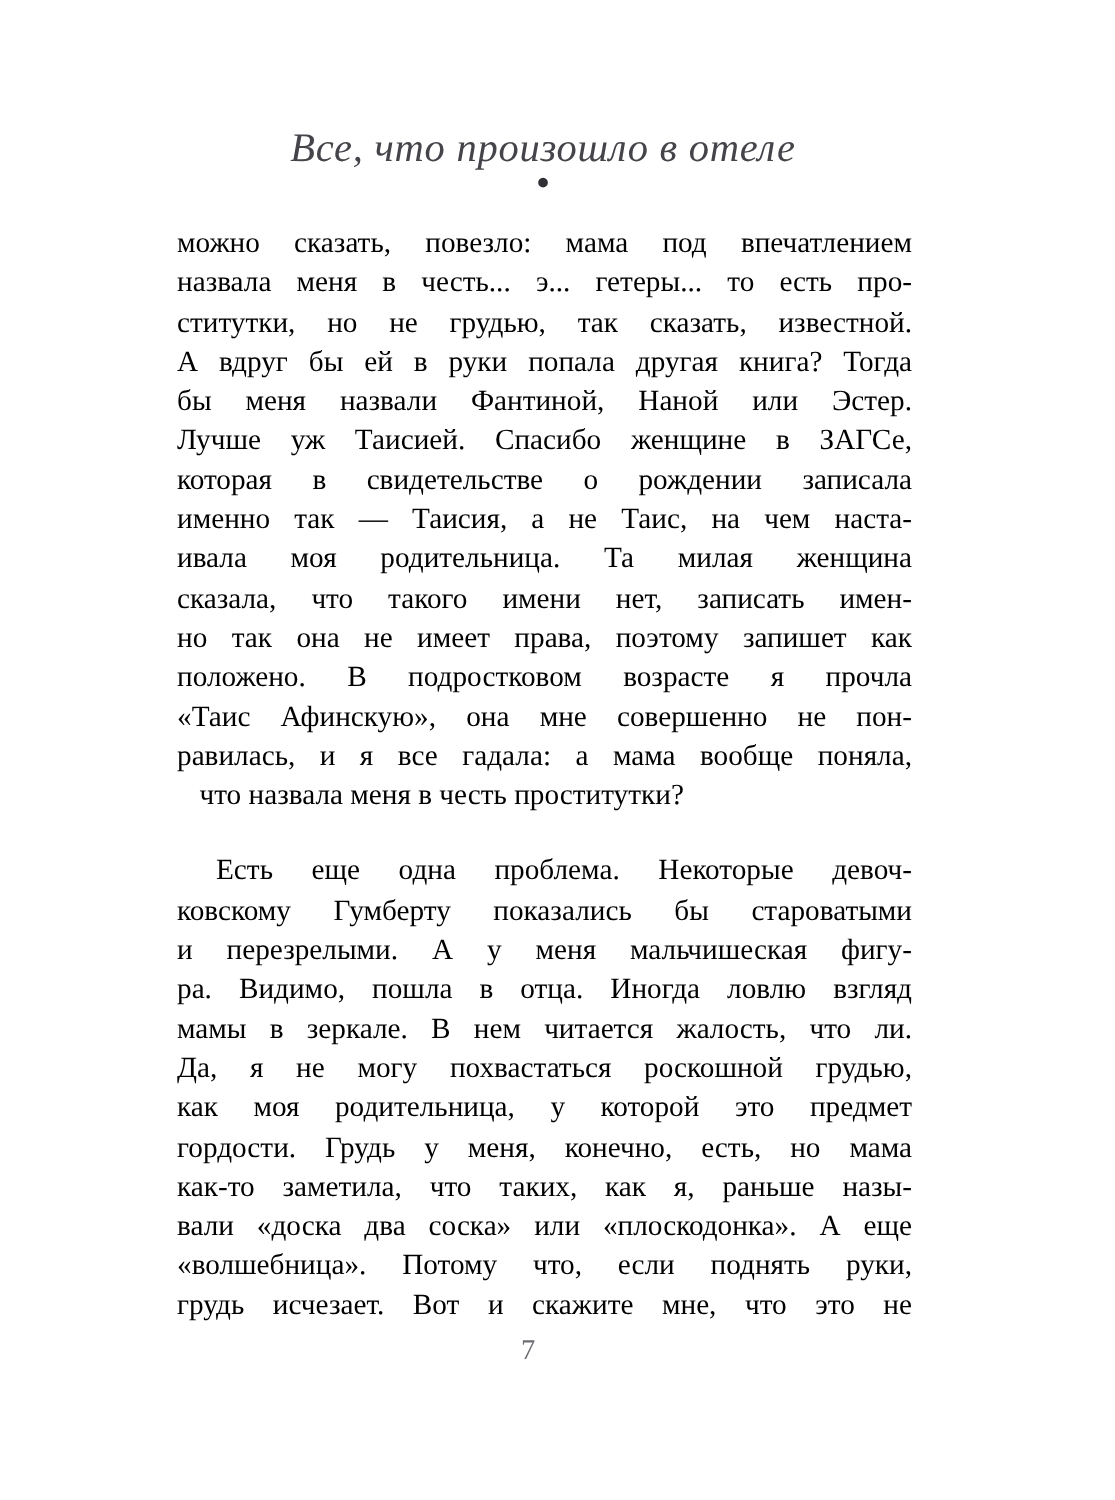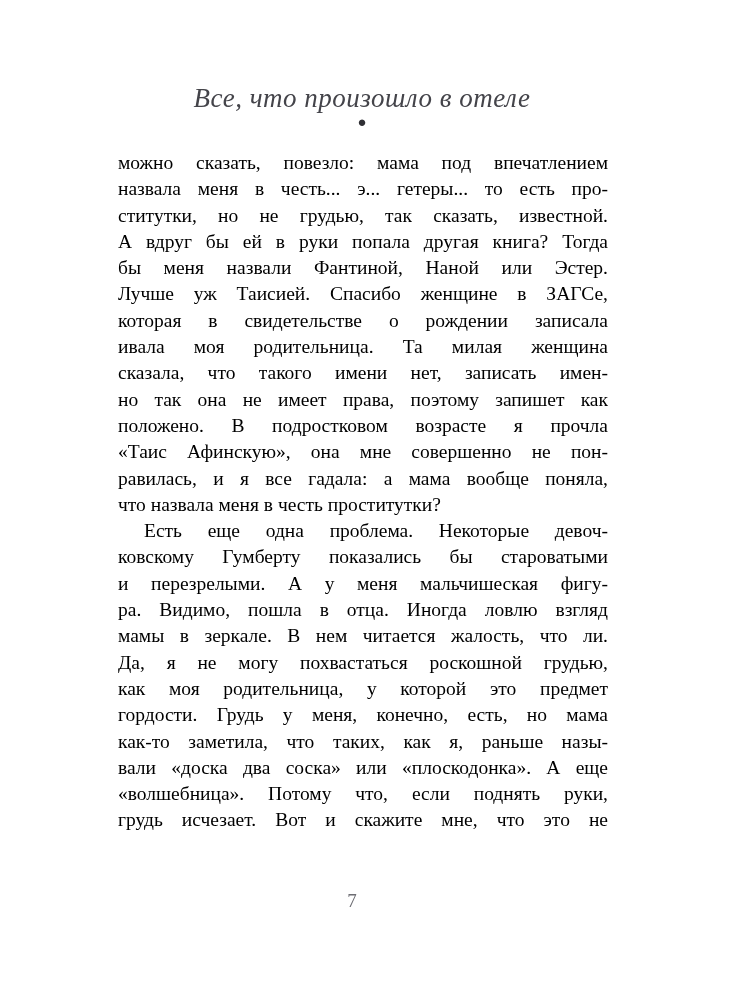--- a/index.html
+++ b/index.html
@@ -47,23 +47,25 @@
     color: #000000;
   }
   .line {
     text-align: justify;
     text-align-last: justify;
     white-space: normal;
   }
   .line.para-end {
     text-align: center;
     text-align-last: left;
+    margin-left: 15px;
   }
   .line.indent {
     text-indent: 26px;
+    margin-top: 24px;
   }
   .page-number {
     position: absolute;
     top: 890px;
     left: 112px;
     width: 480px;
     text-align: center;
     font-size: 19px;
     color: #6e6e74;
   }
@@ -78,20 +80,21 @@
   <div class="separator-dot">●</div>
 
   <div class="body-text">
     <div class="line">можно сказать, повезло: мама под впечатлением</div>
     <div class="line">назвала меня в честь... э... гетеры... то есть про-</div>
     <div class="line">ститутки, но не грудью, так сказать, известной.</div>
     <div class="line">А вдруг бы ей в руки попала другая книга? Тогда</div>
     <div class="line">бы меня назвали Фантиной, Наной или Эстер.</div>
     <div class="line">Лучше уж Таисией. Спасибо женщине в ЗАГСе,</div>
     <div class="line">которая в свидетельстве о рождении записала</div>
+    <div class="line">именно так — Таисия, а не Таис, на чем наста-</div>
     <div class="line">ивала моя родительница. Та милая женщина</div>
     <div class="line">сказала, что такого имени нет, записать имен-</div>
     <div class="line">но так она не имеет права, поэтому запишет как</div>
     <div class="line">положено. В подростковом возрасте я прочла</div>
     <div class="line">«Таис Афинскую», она мне совершенно не пон-</div>
     <div class="line">равилась, и я все гадала: а мама вообще поняла,</div>
     <div class="line para-end">что назвала меня в честь проститутки?</div>
 
     <div class="line indent">Есть еще одна проблема. Некоторые девоч-</div>
     <div class="line">ковскому Гумберту показались бы староватыми</div>

